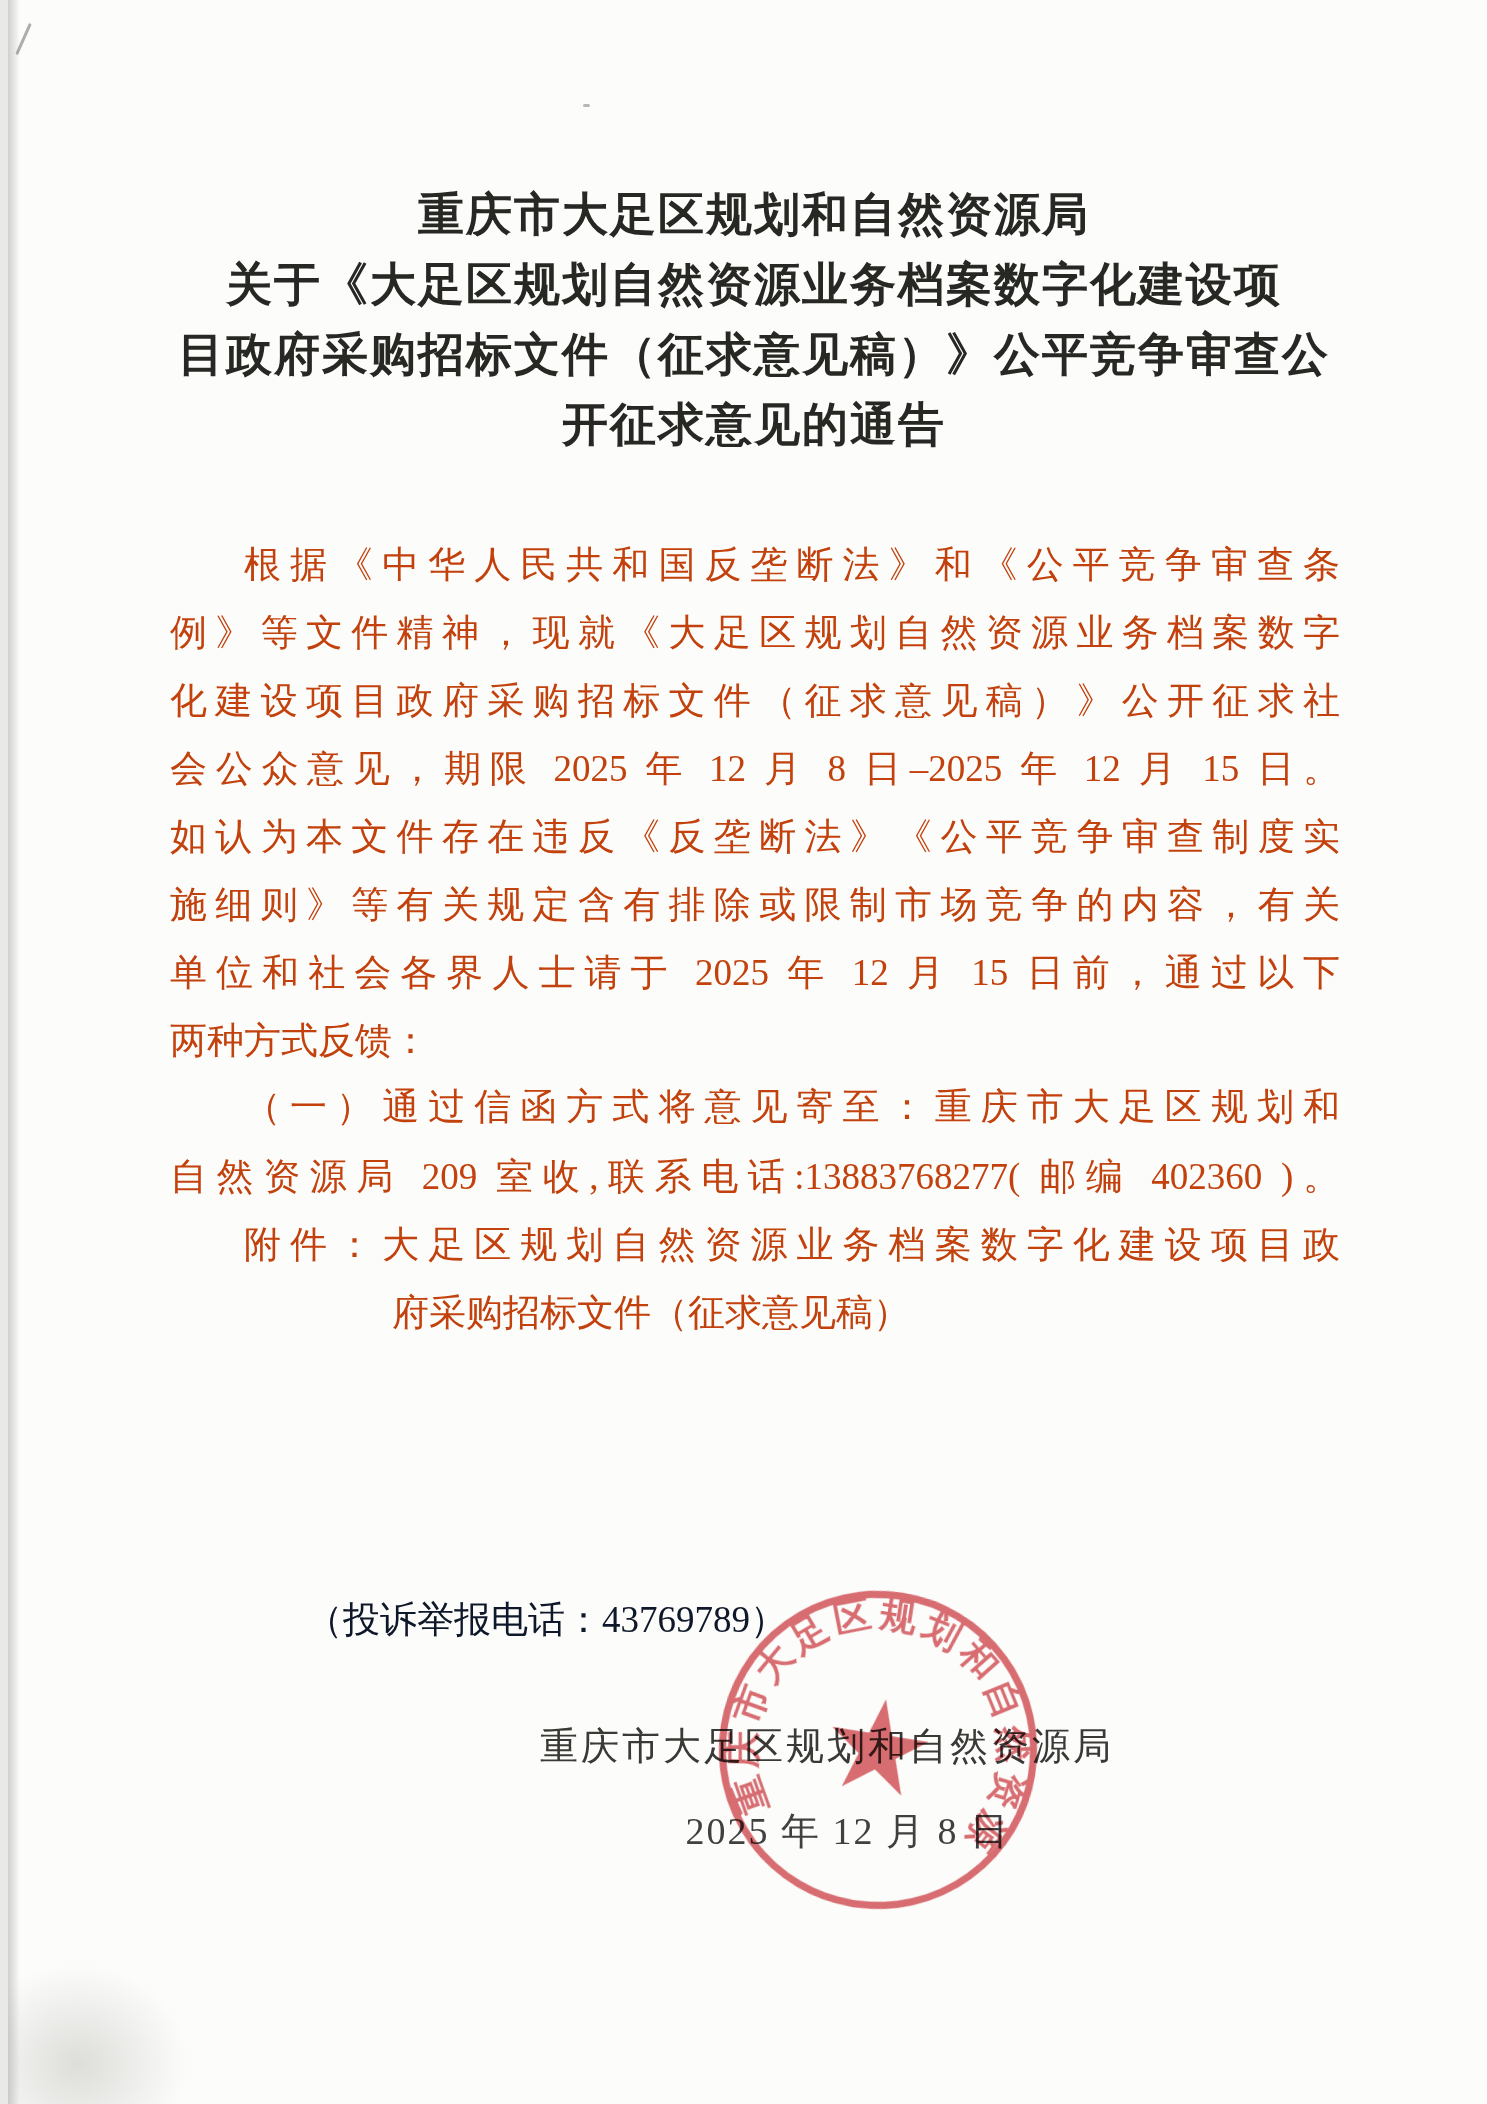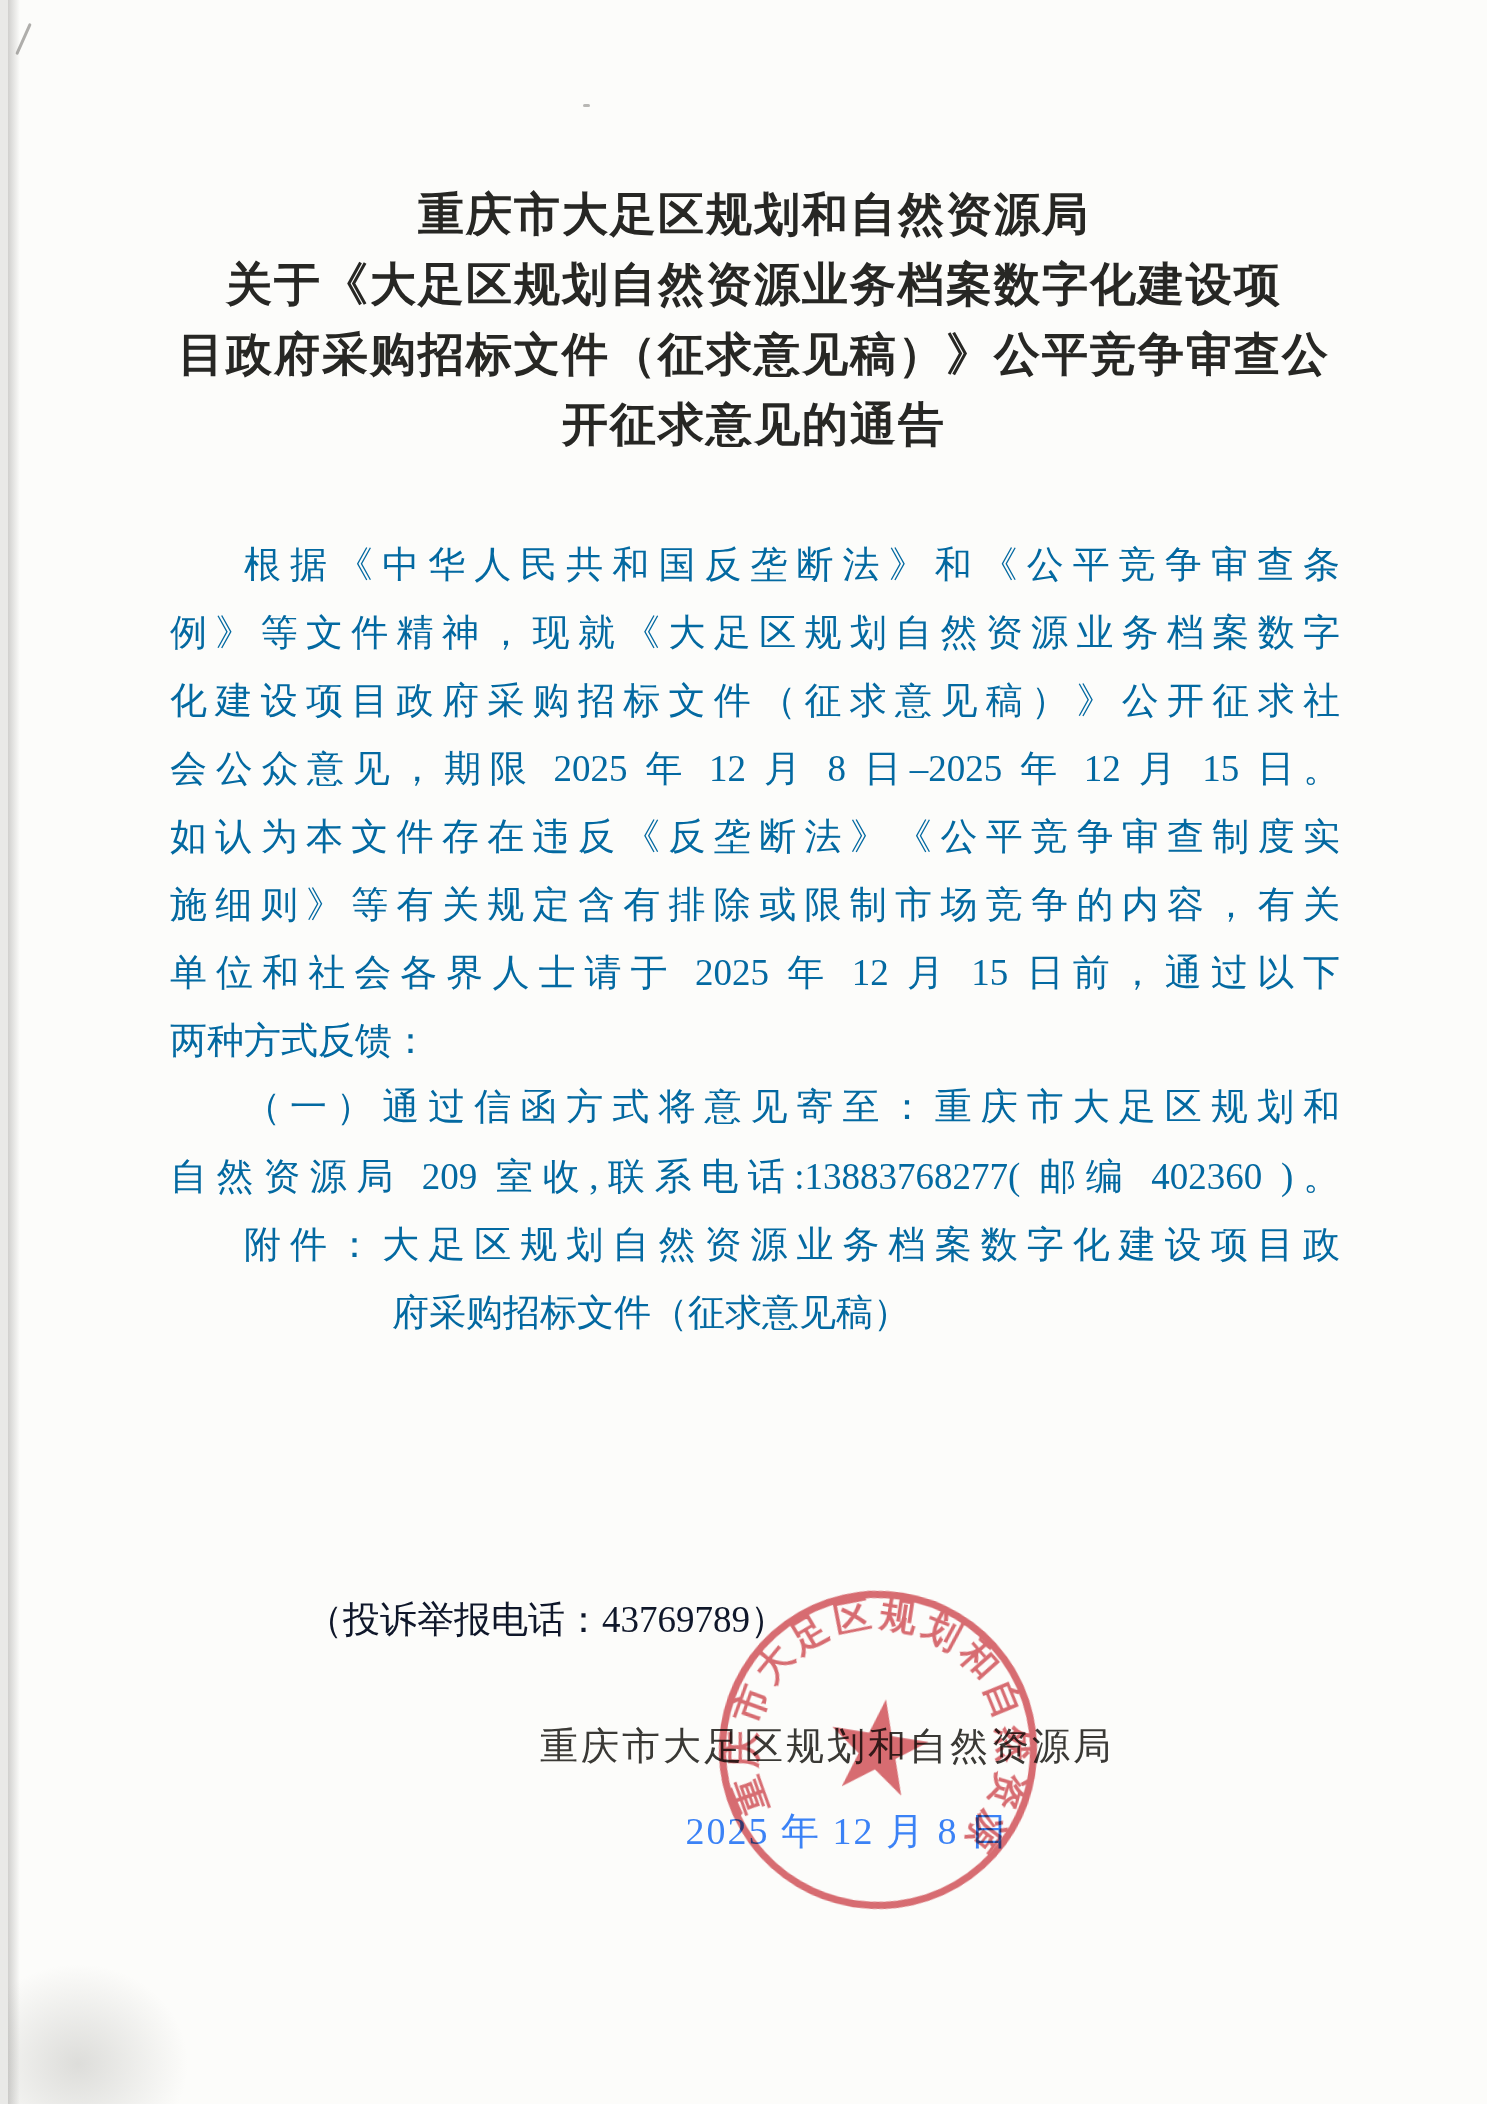--- a/index.html
+++ b/index.html
@@ -31,42 +31,42 @@
     background:#8a8985;opacity:.6;border-radius:2px;
   }
 
   .doc-title{
     position:absolute;left:160px;top:180px;width:1172px;
     text-align:center;font-weight:bold;font-size:46px;line-height:70px;
     color:#272724;letter-spacing:2px;
   }
   .doc-body{
     position:absolute;left:162px;top:531px;width:1170px;
-    font-size:37px;line-height:68px;color:#0369a1;
+    font-size:37px;line-height:68px;color:#c2410c;
   }
   .body-line{white-space:nowrap;}
   .body-line.just{
     white-space:normal;
     text-align:justify;
     text-align-last:justify;
   }
   .complaint-line{
     position:absolute;left:162px;top:1586px;width:1170px;
     padding-left:136px;box-sizing:border-box;
     font-size:37px;line-height:68px;color:#0f172a;
   }
   .sig-org{
     position:absolute;left:162px;top:1712px;width:1170px;
     text-align:right;padding-right:226px;box-sizing:border-box;
     font-size:38px;line-height:68px;color:#3a3935;letter-spacing:3px;
   }
   .sig-date{
     position:absolute;left:162px;top:1797px;width:1170px;
     text-align:right;padding-right:330px;box-sizing:border-box;
-    font-size:38px;line-height:68px;color:#3b82f6;letter-spacing:2px;
+    font-size:38px;line-height:68px;color:#404040;letter-spacing:2px;
   }
   .seal{
     position:absolute;left:696px;top:1576px;width:348px;height:348px;
     mix-blend-mode:multiply;opacity:.86;
     transform:rotate(9deg);
     filter:blur(.3px);
   }
   .seal svg{width:100%;height:100%;}
   .seal text{
     font-family:"Liberation Serif","DejaVu Serif",serif;

